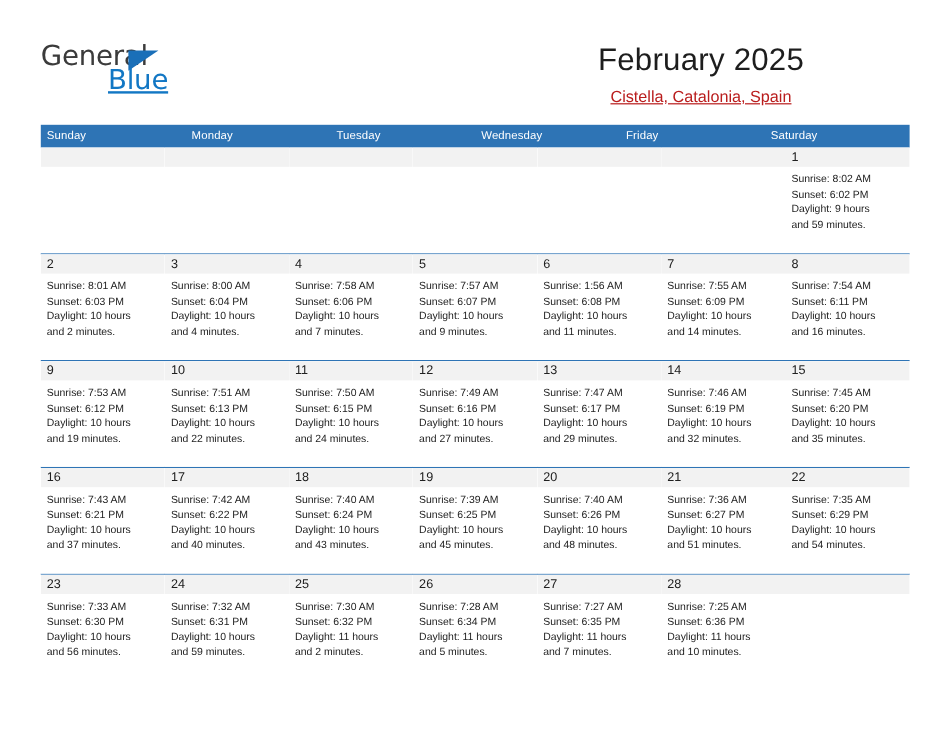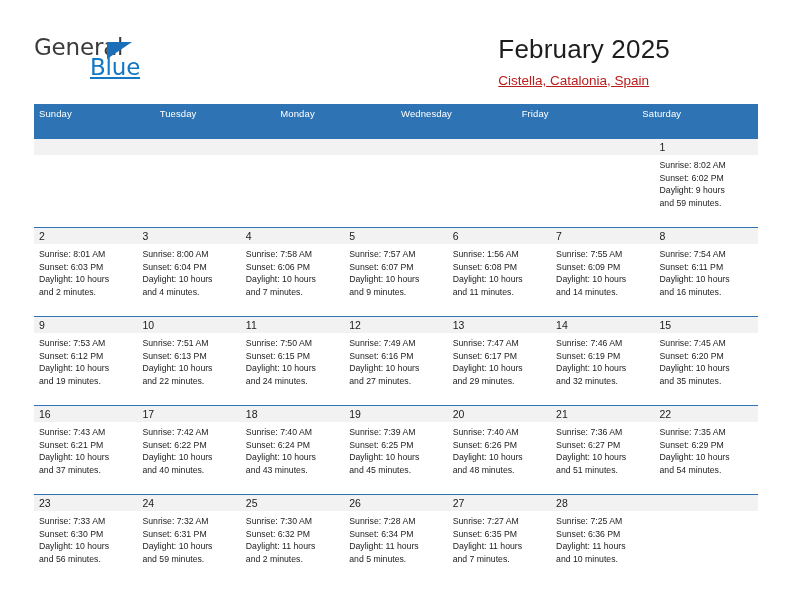--- a/index.html
+++ b/index.html
@@ -68,21 +68,21 @@
     width: 0;
     height: 0;
     border-top: 17px solid #1a6fb8;
     border-right: 25px solid transparent;
   }
 
   .title-block {
     position: absolute;
     right: 36px;
     top: 34px;
-    text-align: left;
+    text-align: center;
   }
   .cal-title {
     font-size: 26px;
     color: #1d1d1d;
     font-weight: 400;
     line-height: 30px;
     letter-spacing: 0.2px;
     font-family: "Liberation Sans", sans-serif;
   }
   .cal-subtitle {
@@ -100,21 +100,21 @@
     position: absolute;
     left: 34px;
     top: 104px;
     width: 724px;
   }
 
   .weekday-header {
     display: flex;
     width: 100%;
     background: #2e74b5;
-    height: 35px;
+    height: 19px;
   }
   .weekday-cell {
     flex: 1 1 0;
     color: #ffffff;
     font-size: 9.5px;
     line-height: 19px;
     padding-left: 5px;
     box-sizing: border-box;
     font-family: "Liberation Sans", sans-serif;
     letter-spacing: 0.1px;
@@ -189,22 +189,22 @@
     <div class="title-block">
       <div class="cal-title">February 2025</div>
       <div class="cal-subtitle">Cistella, Catalonia, Spain</div>
     </div>
 
   </div>
 
   <div class="calendar">
     <div class="weekday-header" id="weekday-header">
         <div class="weekday-cell">Sunday</div>
+        <div class="weekday-cell">Monday</div>
         <div class="weekday-cell">Tuesday</div>
-        <div class="weekday-cell">Monday</div>
         <div class="weekday-cell">Wednesday</div>
         <div class="weekday-cell">Friday</div>
         <div class="weekday-cell">Saturday</div>
       </div>
     <div id="weeks-container">
         <div class="week-row">
           <div class="week-inner">
             <div class="day-cell empty">
               <div class="day-number-band">
                 <div class="day-number"></div>

